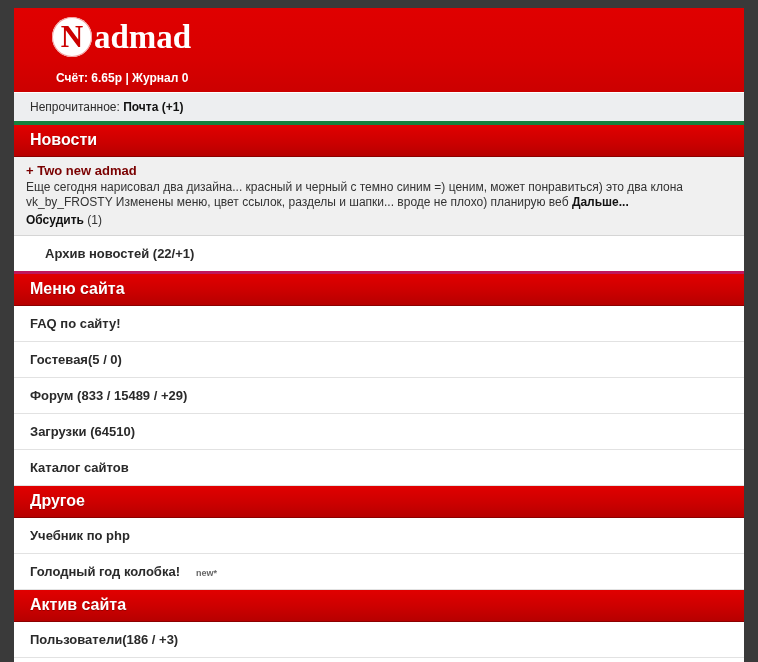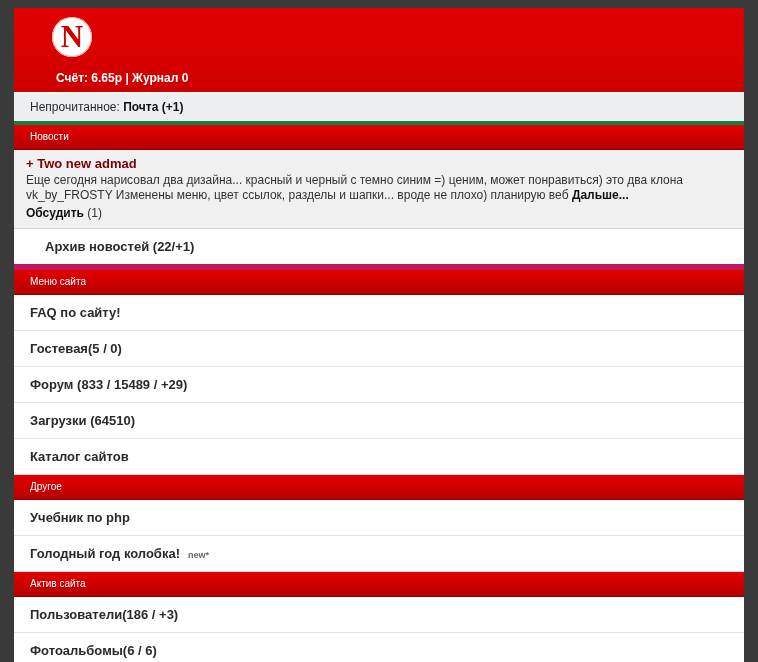--- a/index.html
+++ b/index.html
@@ -74,22 +74,22 @@
     padding: 7px 0 7px 16px;
     font-size: 12px;
     color: #2b2b2b;
   }
   .unread-bar b { color: #111111; }
   
   .sect-title {
     background: #cc0000;
     background: linear-gradient(to bottom, #e10000 0%, #cc0000 55%, #b70000 100%);
     color: #ffffff;
-    font-size: 10px;
-    font-weight: normal;
+    font-size: 16px;
+    font-weight: bold;
     padding: 6px 0 7px 16px;
     border-bottom: 1px solid #8c0000;
     text-shadow: 0 1px 0 rgba(0,0,0,.25);
   }
   
   .news-block {
     background: #f0f0f0;
     border-bottom: 1px solid #d5d5d5;
     padding: 6px 12px 8px 6px;
   }
@@ -123,25 +123,25 @@
     padding: 10px 8px 10px 16px;
     font-size: 13px;
     font-weight: bold;
     color: #2a2a2a;
   }
   .row .new-tag {
     color: #666666;
     font-size: 9px;
     font-weight: bold;
     vertical-align: baseline;
-    margin-left: 8px;
+    margin-left: 16px;
   }
   .row-archive {
     background: #ffffff;
-    border-bottom: 6px solid #be185d;
+    border-bottom: 3px solid #be185d;
     padding: 10px 0 10px 31px;
     font-size: 13px;
     font-weight: bold;
     color: #2a2a2a;
   }
   .edge-left, .edge-right {
     position: absolute;
     top: 0;
     width: 14px;
     height: 662px;
@@ -170,20 +170,21 @@
 <div class="page">
   <div class="top-strip"></div>
   <div class="edge-left"></div>
   <div class="edge-right"></div>
 
   <div class="content-scroll">
 
     <div class="header">
       <div class="logo-wrap">
         <div class="logo-badge">N</div>
+        <div class="logo-text">admad</div>
       </div>
       <div class="header-sub">
         <span>Счёт: 6.65р</span>
         <span class="sep">|</span>
         <span>Журнал 0</span>
       </div>
     </div>
 
     <div class="unread-bar">
       <span>Непрочитанное:</span>

